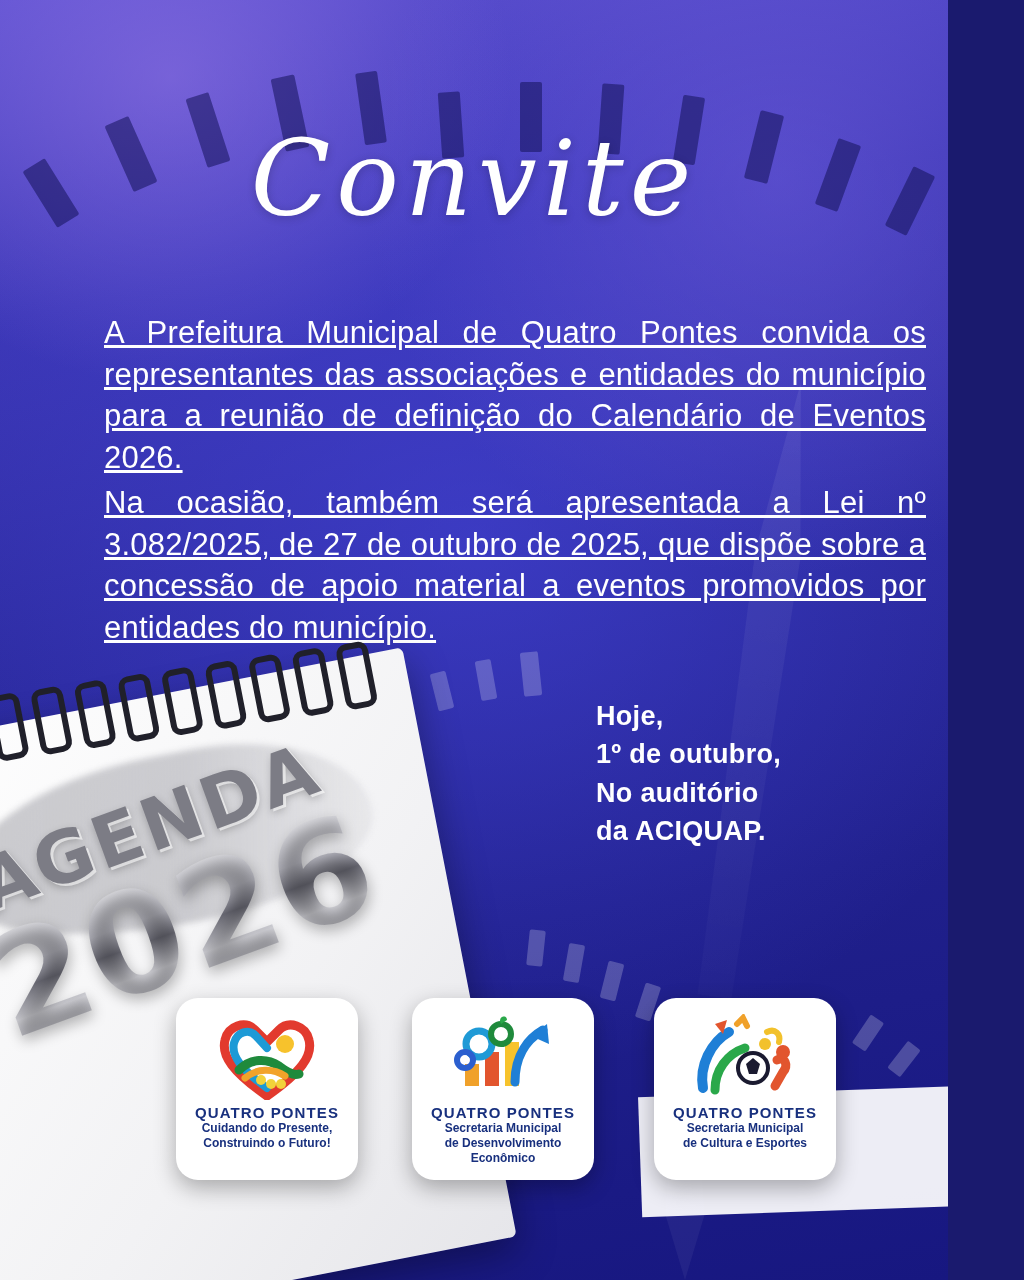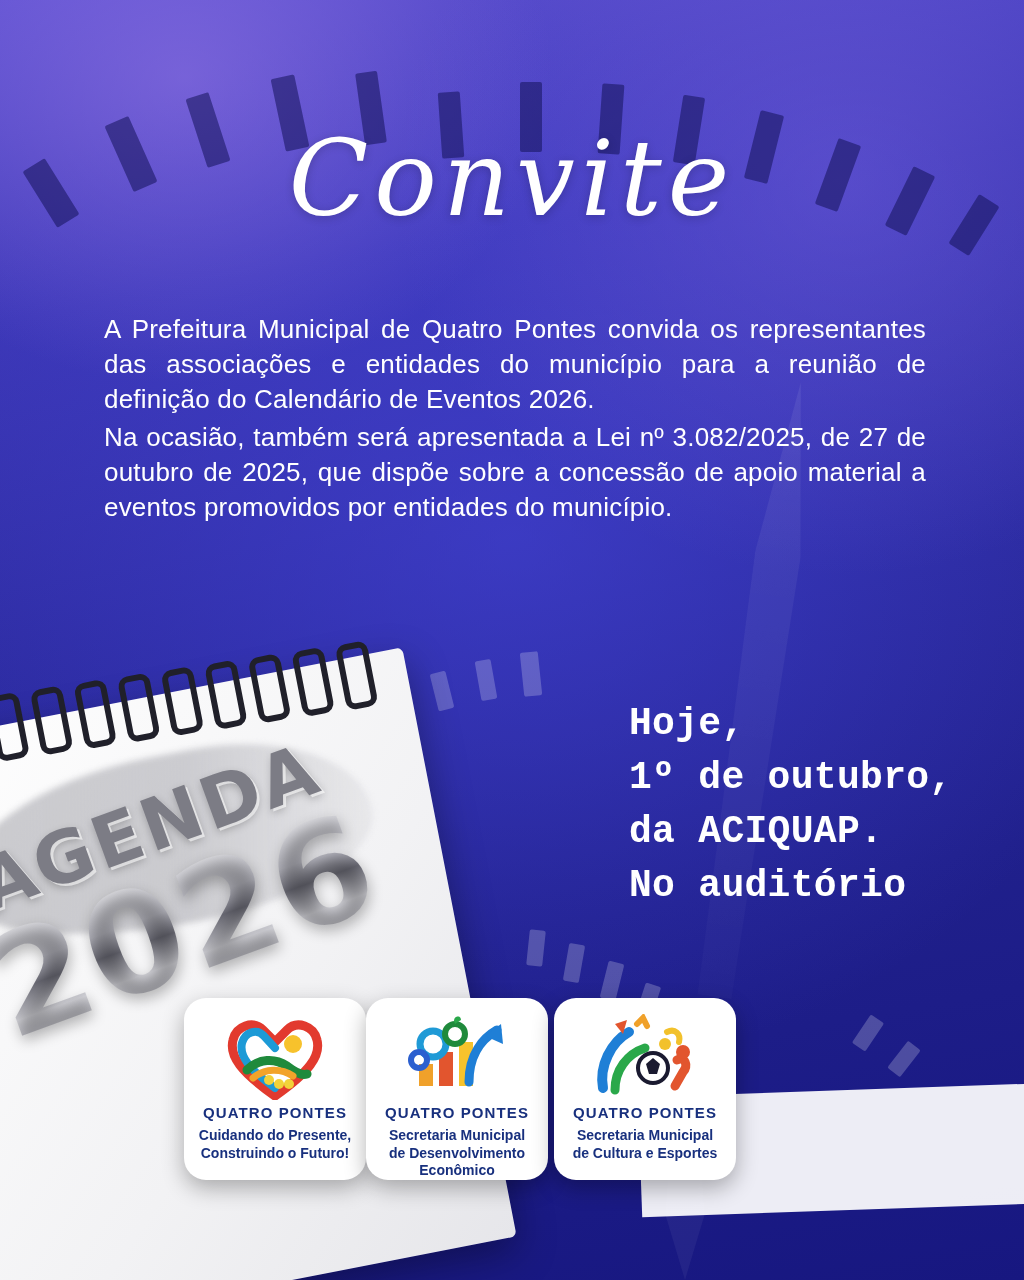--- a/index.html
+++ b/index.html
@@ -2,21 +2,21 @@
 <html lang="pt-BR"><head>
 <meta charset="utf-8">
 <style>
   html, body {
     margin: 0;
     padding: 0;
     background: #1a1a6e;
   }
   .poster {
     position: relative;
-    width: 1024px;
+    width: 948px;
     height: 1280px;
     overflow: hidden;
     font-family: "Liberation Sans", sans-serif;
     background:
       radial-gradient(ellipse 60% 40% at 18% 6%, rgba(150,120,230,0.55) 0%, rgba(80,70,200,0) 60%),
       radial-gradient(ellipse 70% 50% at 82% 14%, rgba(120,100,225,0.45) 0%, rgba(60,55,190,0) 62%),
       radial-gradient(ellipse 90% 60% at 50% 42%, rgba(70,70,220,0.55) 0%, rgba(35,35,150,0) 70%),
       linear-gradient(170deg, #5b4fd0 0%, #3c37b6 22%, #2b2a9e 48%, #20208c 70%, #171780 100%);
   }
 
@@ -94,39 +94,39 @@
     text-shadow: 0 2px 10px rgba(0,0,0,0.2);
   }
 
   
   .body-text {
     position: absolute;
     top: 312px;
     left: 104px;
     width: 822px;
     color: #ffffff;
-    font-size: 26px;
+    font-size: 31px;
     line-height: 1.34;
     text-align: justify;
     letter-spacing: 0.2px;
+    text-decoration: underline;
   }
   .body-text p { margin: 0; }
   .body-text p + p { margin-top: 4px; }
 
   
   .event-info {
     position: absolute;
     top: 697px;
-    left: 629px;
+    left: 596px;
     color: #ffffff;
-    font-size: 38px;
+    font-size: 27px;
     font-weight: bold;
     line-height: 1.42;
     letter-spacing: 0.3px;
-    font-family: Liberation Mono, monospace;
   }
 
   
   .calendar {
     position: absolute;
     left: -60px;
     top: 648px;
     width: 560px;
     height: 640px;
     transform: rotate(-11deg);
@@ -191,23 +191,24 @@
     width: 20px;
     height: 54px;
     border: 6px solid #20202a;
     border-radius: 10px;
     background: transparent;
   }
 
   
   .logos {
     position: absolute;
-    left: 184px;
+    left: 176px;
     top: 998px;
     display: flex;
+    gap: 54px;
   }
   .logo-card {
     width: 182px;
     height: 182px;
     background: #ffffff;
     border-radius: 22px;
     box-shadow: 0 8px 22px rgba(0,0,0,0.3);
     display: flex;
     flex-direction: column;
     align-items: center;
@@ -223,22 +224,22 @@
   }
   .logo-name {
     margin-top: 4px;
     font-size: 15px;
     font-weight: bold;
     letter-spacing: 1.1px;
     color: #18307e;
     font-family: "Liberation Sans", sans-serif;
   }
   .logo-sub {
-    margin-top: 6px;
-    font-size: 14px;
+    margin-top: 0;
+    font-size: 12px;
     font-weight: bold;
     color: #18307e;
     text-align: center;
     line-height: 1.25;
     max-width: 160px;
   }
 </style>
 </head>
 <body>
 
@@ -284,22 +285,22 @@
   <div class="title">Convite</div>
 
   <div class="body-text">
     <p>A Prefeitura Municipal de Quatro Pontes convida os representantes das associações e entidades do município para a reunião de definição do Calendário de Eventos 2026.</p>
     <p>Na ocasião, também será apresentada a Lei nº 3.082/2025, de 27 de outubro de 2025, que dispõe sobre a concessão de apoio material a eventos promovidos por entidades do município.</p>
   </div>
 
   <div class="event-info">
     <div>Hoje,</div>
     <div>1º de outubro,</div>
+    <div>No auditório</div>
     <div>da ACIQUAP.</div>
-    <div>No auditório</div>
   </div>
 
   <div class="calendar">
     <div class="cal-page">
       <div class="cal-brush"></div>
       <div class="cal-agenda">AGENDA</div>
       <div class="cal-year">2026</div>
     </div>
     <div class="spiral">
 

